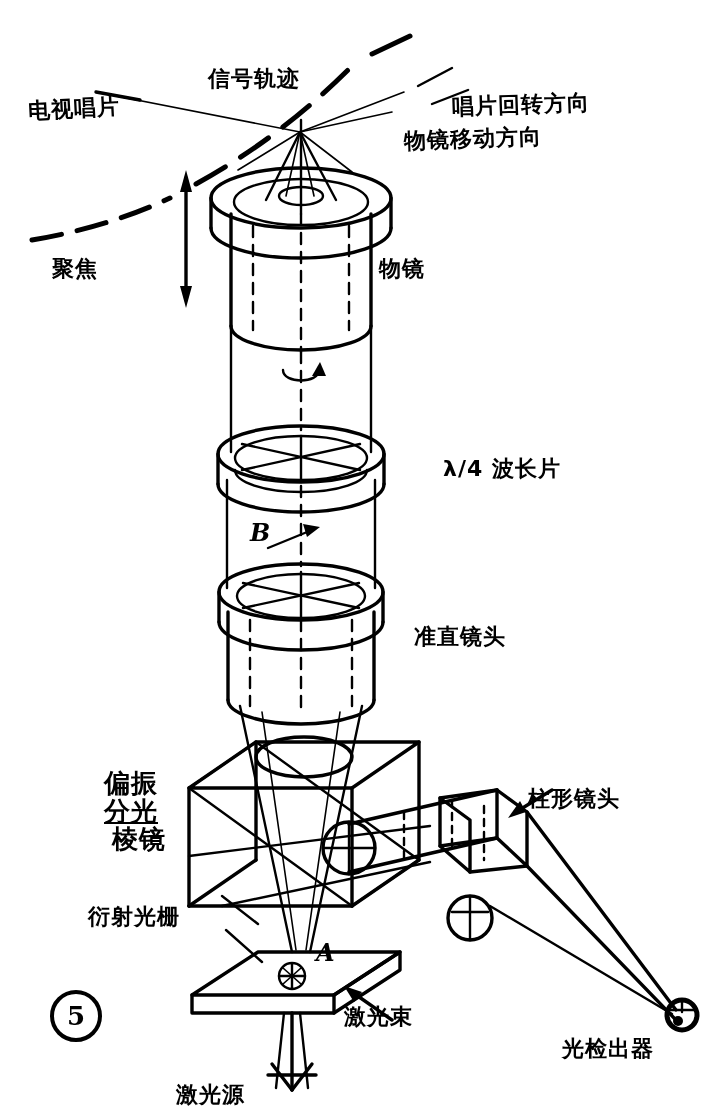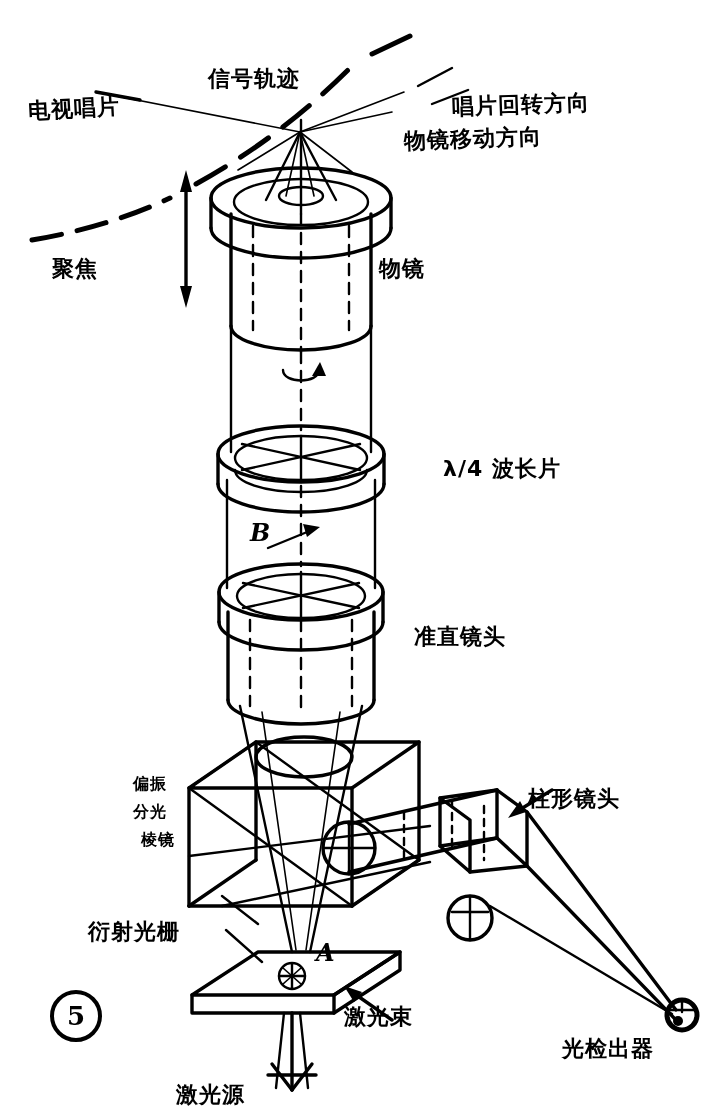--- a/index.html
+++ b/index.html
@@ -12,21 +12,21 @@
   svg#diagram{position:absolute;left:0;top:0;width:706px;height:1116px;display:block;}
   .lbl{
     position:absolute;
     color:#000;
     font-weight:bold;
     letter-spacing:1px;
     white-space:pre;
     font-family:"DejaVu Sans","Liberation Sans",sans-serif;
   }
   .lbl-cjk{font-size:22px;line-height:26px;}
-  .lbl-small{font-size:16px;line-height:23px;margin-left:29px;}
+  .lbl-small{font-size:26px;line-height:23px;}
   .lbl-lat{font-size:24px;font-style:italic;font-family:"DejaVu Serif","Liberation Serif",serif;}
   .fignum{
     position:absolute;
     width:44px;height:44px;border:4px solid #000;border-radius:50%;
     display:flex;align-items:center;justify-content:center;
     font-size:26px;font-weight:bold;color:#000;
     font-family:"DejaVu Serif","Liberation Serif",serif;
   }
   .stk{fill:none;stroke:#000;stroke-linecap:round;stroke-linejoin:round;}
   .w1{stroke-width:1.6;}
@@ -261,24 +261,24 @@
 
   <div class="lbl lbl-cjk" style="left:52px;top:256px;">聚焦</div>
 
   <div class="lbl lbl-cjk" style="left:379px;top:256px;">物镜</div>
 
   <div class="lbl lbl-cjk" style="left:414px;top:456px;margin-left:29px;">λ/4 波长片</div>
 
   <div class="lbl lbl-cjk" style="left:414px;top:624px;">准直镜头</div>
 
   <div class="lbl lbl-small" style="left:104px;top:772px;">偏振</div>
-  <div class="lbl lbl-small" style="left:104px;top:800px;">分光</div>
+  <div class="lbl lbl-small" style="left:104px;top:800px;text-decoration:underline;">分光</div>
   <div class="lbl lbl-small" style="left:112px;top:828px;">棱镜</div>
 
-  <div class="lbl lbl-cjk" style="left:88px;top:904px;margin-top:15px;">衍射光栅</div>
+  <div class="lbl lbl-cjk" style="left:88px;top:904px;">衍射光栅</div>
 
   <div class="lbl lbl-cjk" style="left:528px;top:786px;text-align:right;">柱形镜头</div>
 
   <div class="lbl lbl-cjk" style="left:344px;top:1004px;">激光束</div>
 
   <div class="lbl lbl-cjk" style="left:176px;top:1082px;">激光源</div>
 
   <div class="lbl lbl-cjk" style="left:562px;top:1036px;font-family:Liberation Serif, serif;">光检出器</div>
 
   <div class="lbl lbl-lat" style="left:250px;top:518px;">B</div>

